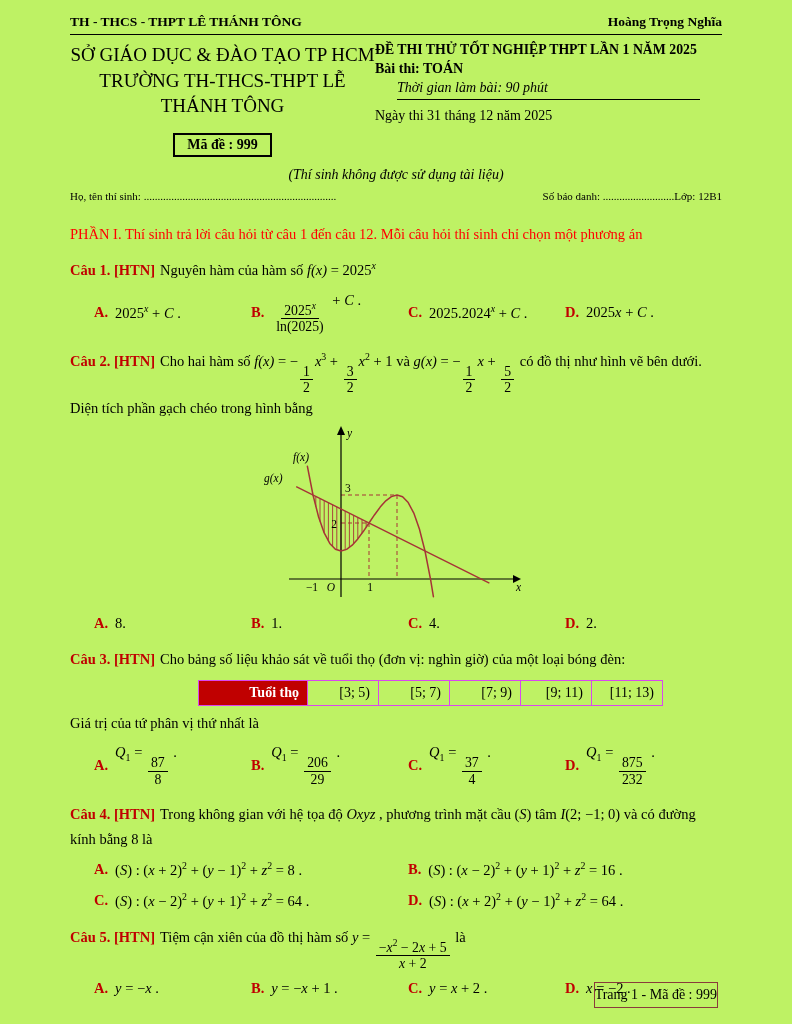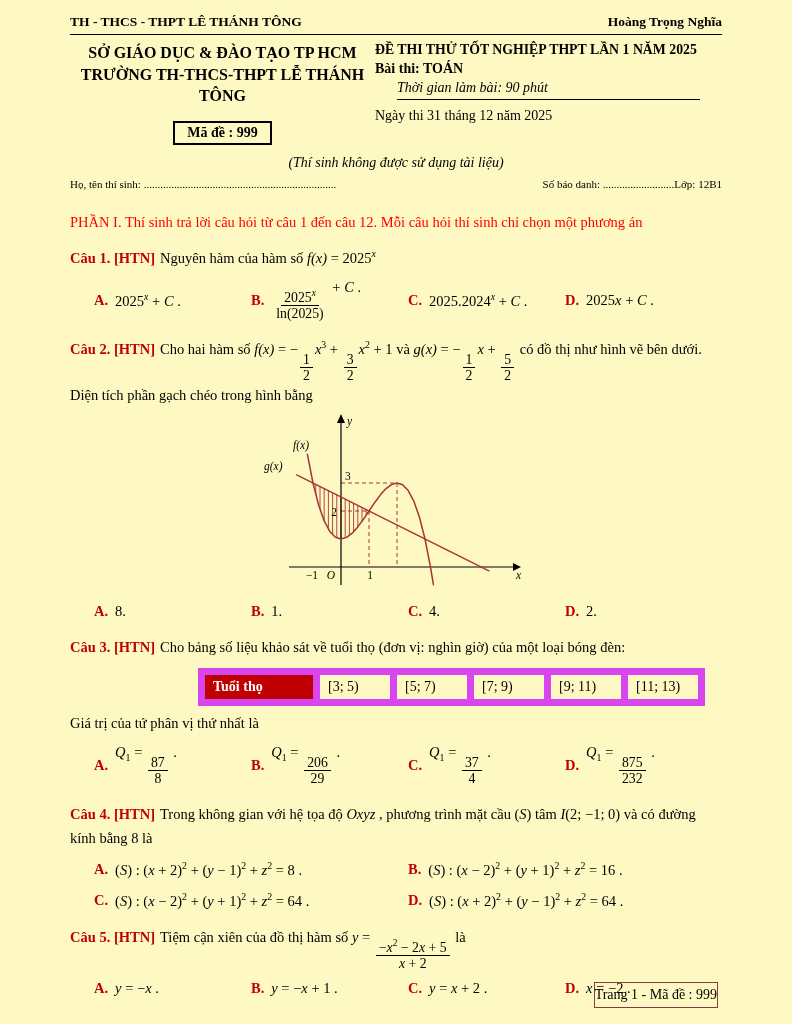--- a/index.html
+++ b/index.html
@@ -1,27 +1,27 @@
 <!DOCTYPE html>
 <html><head>
 <meta charset="utf-8">
 <style>
   html,body{margin:0;padding:0;background:#ffffff;}
   .page{
     position:relative;width:792px;height:1024px;box-sizing:border-box;
-    background:#fef9c3;padding:14px 70px 56px 70px;overflow:hidden;
+    background:#bef264;padding:14px 70px 56px 70px;overflow:hidden;
     font-family:"Liberation Serif", serif;color:#000;font-size:14.5px;
   }
   
   .runhead{display:flex;justify-content:space-between;font-weight:bold;font-size:13.5px;
     border-bottom:1.6px solid #000;padding-bottom:4px;}
   
   .headwrap{display:flex;margin-top:7px;}
   .head-left{width:305px;text-align:center;}
-  .head-left .l1,.head-left .l2{font-weight:bold;font-size:16px;line-height:1.35;}
+  .head-left .l1,.head-left .l2{font-weight:normal;font-size:19px;line-height:1.35;}
   .code-box{display:inline-block;border:2px solid #000;padding:2px 12px;font-weight:bold;
     font-size:14px;margin-top:14px;}
   .head-right{flex:1;}
   .head-right .title{font-weight:bold;font-size:13.8px;}
   .head-right .subject{font-weight:bold;font-size:14px;margin-top:3px;}
   .head-right .duration{font-style:italic;font-size:14px;margin:3px 22px 8px 22px;
     border-bottom:1px solid #000;padding-bottom:3px;}
   .head-right .date{font-size:14px;margin-top:3px;}
   .notice{text-align:center;font-style:italic;font-size:14px;margin-top:10px;}
   .namerow{display:flex;justify-content:space-between;font-size:11px;margin-top:7px;}
@@ -40,21 +40,21 @@
   sub{font-size:68%;}
   .frac{display:inline-flex;flex-direction:column;align-items:center;vertical-align:-0.7em;
     margin:0 2px;line-height:1.12;font-size:0.95em;text-align:center;}
   .frac .num{border-bottom:1px solid #000;padding:0 3px;}
   .frac .den{padding:0 3px;}
   
   .figure-wrap{width:270px;margin:4px auto 0 auto;}
   .fig-label{font-style:italic;}
   
   .life-table{border-collapse:collapse;margin:8px 0 5px 128px;font-size:14px;}
-  .life-table td{border:7px solid #d946ef;text-align:left;padding:4px 8px;min-width:54px;}
+  .life-table td{border:1px solid #d946ef;text-align:right;padding:4px 8px;min-width:54px;}
   .life-table td.rowhead{background:#C00000;color:#fff;font-weight:bold;min-width:92px;}
   
   .footer-box{position:absolute;right:74px;bottom:16px;border:1.5px solid #8a3b3b;
     padding:4px 0;font-size:14px;}
 </style>
 </head>
 <body>
 
 <div class="page">
 

